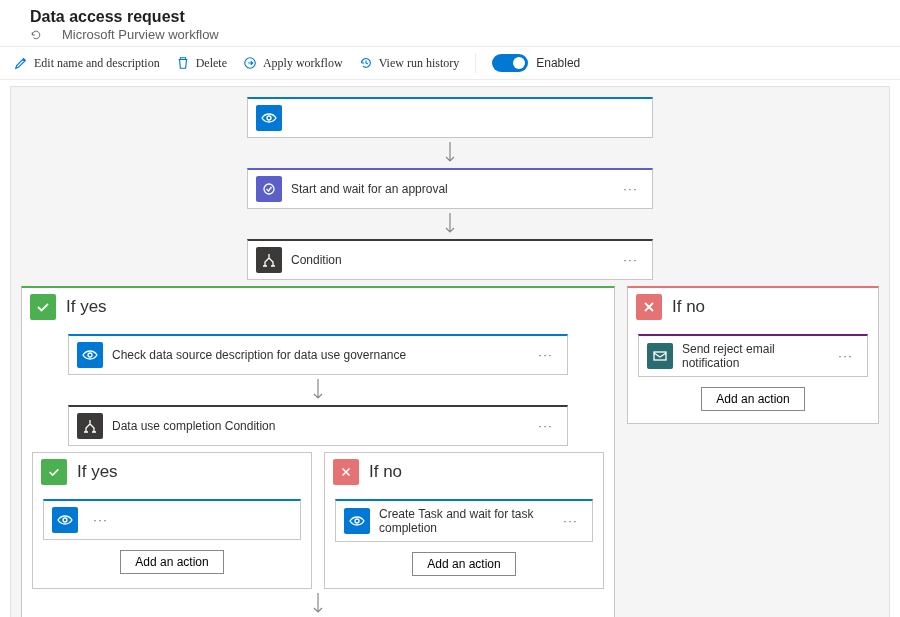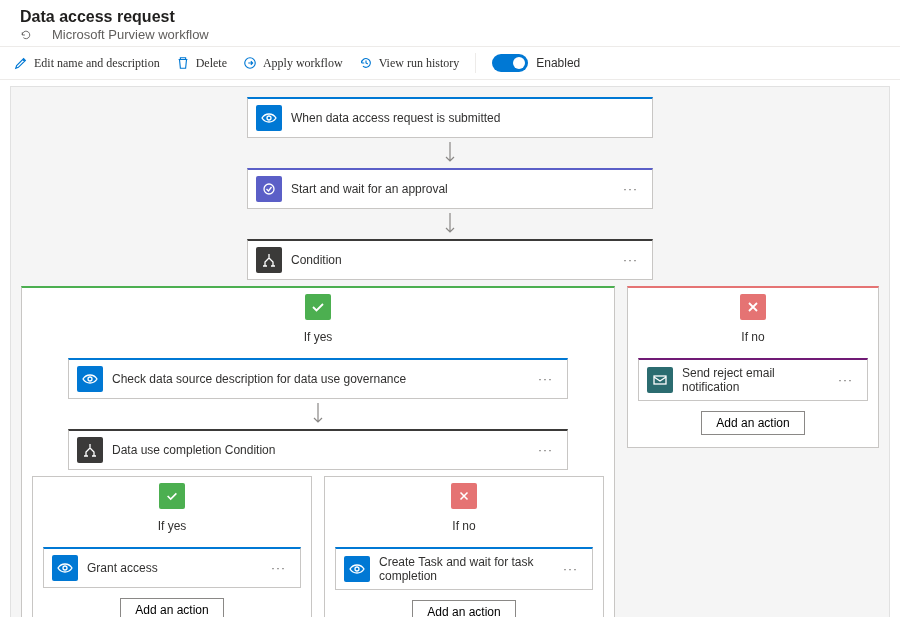--- a/index.html
+++ b/index.html
@@ -1,17 +1,17 @@
 <!DOCTYPE html>
 <html><head>
 <meta charset="utf-8">
 <style>
 * { box-sizing: border-box; margin: 0; padding: 0; }
 body { font-family: "Segoe UI", -apple-system, sans-serif; font-size: 12px; color: #323130; background: #fff; width: 900px; }
-.header { padding: 8px 20px 4px; }
+.header { padding: 8px 30px 4px; }
 .title { font-size: 16px; font-weight: 600; color: #201f1e; }
 .subtitle-row { display: flex; align-items: center; gap: 20px; margin-top: 1px; color: #605e5c; font-size: 13px; text-align: center; }
 .refresh-icon { width: 12px; height: 12px; }
 .toolbar { display: flex; align-items: center; gap: 16px; padding: 6px 14px; border-top: 1px solid #edebe9; border-bottom: 1px solid #edebe9; }
 .toolbar-btn { display: flex; align-items: center; gap: 6px; background: none; border: none; cursor: pointer; font-size: 12px; color: #323130; padding: 2px 0; font-family: Liberation Serif, serif; }
 .toolbar-btn svg { width: 14px; height: 14px; }
 .divider { width: 1px; height: 20px; background: #edebe9; }
 .toggle-wrap { display: flex; align-items: center; gap: 8px; }
 .toggle { width: 36px; height: 18px; background: #0078d4; border-radius: 9px; position: relative; cursor: pointer; }
 .toggle::after { content: ""; position: absolute; width: 12px; height: 12px; background: #fff; border-radius: 50%; top: 3px; right: 3px; }
@@ -29,21 +29,21 @@
 .arrow { display: flex; justify-content: center; padding: 4px 0; }
 .arrow svg { width: 12px; height: 22px; }
 .top-blue { border-top: 2px solid #0078d4; }
 .top-purple { border-top: 2px solid #5b5fc7; }
 .top-dark { border-top: 2px solid #3b3a39; }
 .top-teal { border-top: 2px solid #701a75; }
 .branch-row { display: flex; gap: 12px; margin-top: 6px; align-items: flex-start; }
 .branch { background: #fff; border: 1px solid #c8c6c4; padding: 0; }
 .branch-yes { flex: 1; }
 .branch-no { width: 252px; }
-.branch-head { display: flex; align-items: center; gap: 10px; padding: 6px 8px; font-size: 12px; flex-direction: column; }
+.branch-head { display: flex; align-items: center; gap: 10px; padding: 6px 8px; font-size: 17px; }
 .bh-yes { border-top: 2px solid #4caf50; }
 .bh-no { border-top: 2px solid #e57373; }
 .bh-icon { width: 26px; height: 26px; display: flex; align-items: center; justify-content: center; border-radius: 2px; }
 .bh-icon.yes { background: #4caf50; }
 .bh-icon.no { background: #e57373; }
 .branch-body { padding: 8px 10px 12px; display: flex; flex-direction: column; align-items: center; }
 .add-action { background: #fff; border: 1px solid #8a8886; padding: 4px 14px; font-size: 12px; cursor: pointer; margin-top: 10px; }
 .inner-card { width: 100%; max-width: 500px; }
 .inner-branches { display: flex; gap: 12px; margin-top: 6px; width: 100%; }
 .inner-branch { flex: 1; background: #fff; border: 1px solid #c8c6c4; }
@@ -99,21 +99,20 @@
 <div class="canvas">
   <div class="col">
     <div class="card top-blue">
       <div class="card-head">
         <div class="card-icon ci-blue">
             <svg width="16" height="16" viewBox="0 0 16 16">
               <path fill="none" stroke="#fff" stroke-width="1.3" d="M1 8s2.5-4 7-4 7 4 7 4-2.5 4-7 4-7-4-7-4z"></path>
               <circle cx="8" cy="8" r="2" fill="none" stroke="#fff" stroke-width="1.3"></circle>
             </svg>
           </div>
-        <div class="card-title">When data access request is submitted</div>
       </div>
     </div>
     <div class="arrow">
         <svg viewBox="0 0 12 22">
           <path fill="none" stroke="#8a8886" stroke-width="1.2" d="M6 0v18M2 15l4 4 4-4"></path>
         </svg>
       </div>
 
     <div class="card top-purple">
       <div class="card-head">
@@ -199,21 +198,20 @@
                 </div>
                 <div class="branch-body">
                   <div class="card small-card top-blue">
                     <div class="card-head">
                       <div class="card-icon ci-blue">
                           <svg width="16" height="16" viewBox="0 0 16 16">
                             <path fill="none" stroke="#fff" stroke-width="1.3" d="M1 8s2.5-4 7-4 7 4 7 4-2.5 4-7 4-7-4-7-4z"></path>
                             <circle cx="8" cy="8" r="2" fill="none" stroke="#fff" stroke-width="1.3"></circle>
                           </svg>
                         </div>
-                      <div class="card-title">Grant access</div>
                       <div class="dots">···</div>
                     </div>
                   </div>
                   <button class="add-action">Add an action</button>
                 </div>
               </div>
               <div class="inner-branch bh-no">
                 <div class="branch-head">
                   <div class="bh-icon no">
                       <svg width="14" height="14" viewBox="0 0 16 16">

